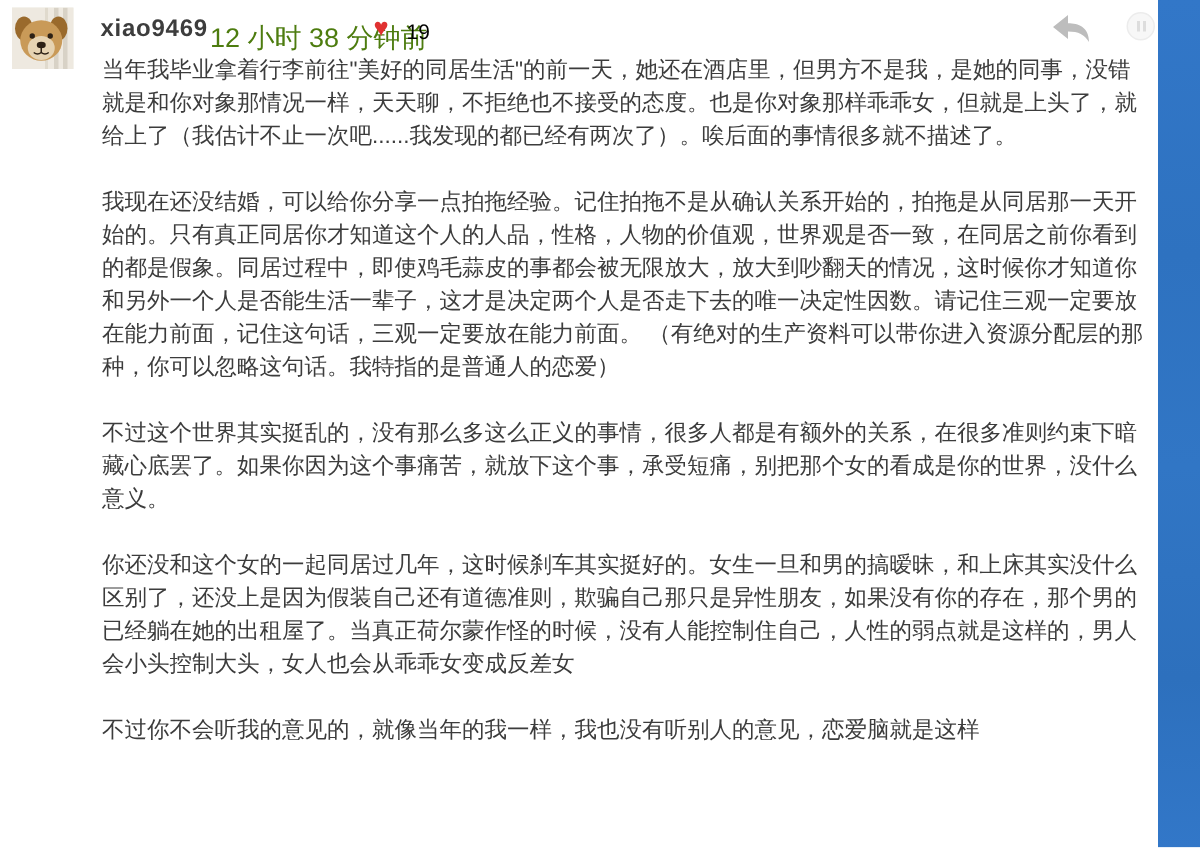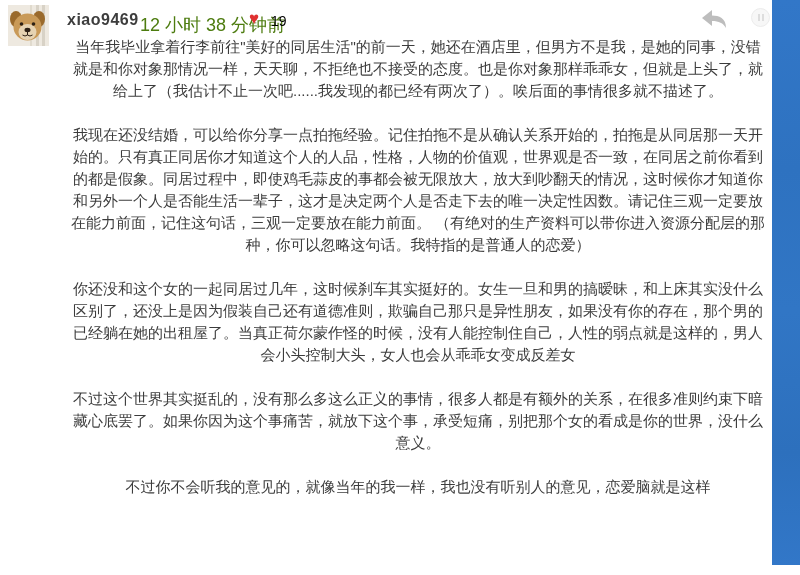--- a/index.html
+++ b/index.html
@@ -4,21 +4,20 @@
 <style>
   * { margin: 0; padding: 0; box-sizing: border-box; }
   html, body { background: #fff; }
   .page {
     position: relative;
     width: 800px;
     height: 565px;
     background: #ffffff;
     overflow: hidden;
     font-family: "Liberation Sans", "DejaVu Sans", sans-serif;
-    text-align: center;
   }
   
   .right-stripe {
     position: absolute;
     right: 0; top: 0;
     width: 28px; height: 100%;
     background: linear-gradient(180deg, #3277c8 0%, #2e72c0 30%, #3176c5 55%, #2d70bd 80%, #3277c8 100%);
   }
   
   .avatar {
@@ -136,18 +135,18 @@
   </div>
 
   <div class="more-btn">
       <i></i>
       <i></i>
     </div>
 
   <div class="body-text">
     <p>当年我毕业拿着行李前往"美好的同居生活"的前一天，她还在酒店里，但男方不是我，是她的同事，没错就是和你对象那情况一样，天天聊，不拒绝也不接受的态度。也是你对象那样乖乖女，但就是上头了，就给上了（我估计不止一次吧......我发现的都已经有两次了）。唉后面的事情很多就不描述了。</p>
     <p>我现在还没结婚，可以给你分享一点拍拖经验。记住拍拖不是从确认关系开始的，拍拖是从同居那一天开始的。只有真正同居你才知道这个人的人品，性格，人物的价值观，世界观是否一致，在同居之前你看到的都是假象。同居过程中，即使鸡毛蒜皮的事都会被无限放大，放大到吵翻天的情况，这时候你才知道你和另外一个人是否能生活一辈子，这才是决定两个人是否走下去的唯一决定性因数。请记住三观一定要放在能力前面，记住这句话，三观一定要放在能力前面。 （有绝对的生产资料可以带你进入资源分配层的那种，你可以忽略这句话。我特指的是普通人的恋爱）</p>
+    <p>不过这个世界其实挺乱的，没有那么多这么正义的事情，很多人都是有额外的关系，在很多准则约束下暗藏心底罢了。如果你因为这个事痛苦，就放下这个事，承受短痛，别把那个女的看成是你的世界，没什么意义。</p>
     <p>你还没和这个女的一起同居过几年，这时候刹车其实挺好的。女生一旦和男的搞暧昧，和上床其实没什么区别了，还没上是因为假装自己还有道德准则，欺骗自己那只是异性朋友，如果没有你的存在，那个男的已经躺在她的出租屋了。当真正荷尔蒙作怪的时候，没有人能控制住自己，人性的弱点就是这样的，男人会小头控制大头，女人也会从乖乖女变成反差女</p>
-    <p>不过这个世界其实挺乱的，没有那么多这么正义的事情，很多人都是有额外的关系，在很多准则约束下暗藏心底罢了。如果你因为这个事痛苦，就放下这个事，承受短痛，别把那个女的看成是你的世界，没什么意义。</p>
     <p>不过你不会听我的意见的，就像当年的我一样，我也没有听别人的意见，恋爱脑就是这样</p>
   </div>
 
 </div>
 
 </body></html>

